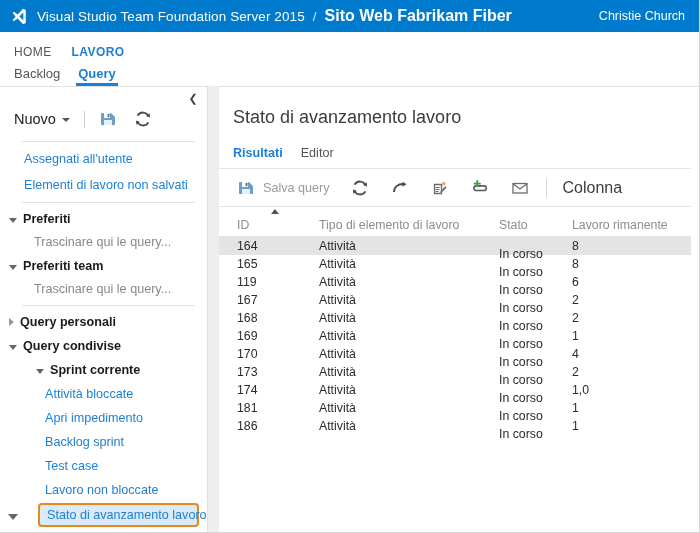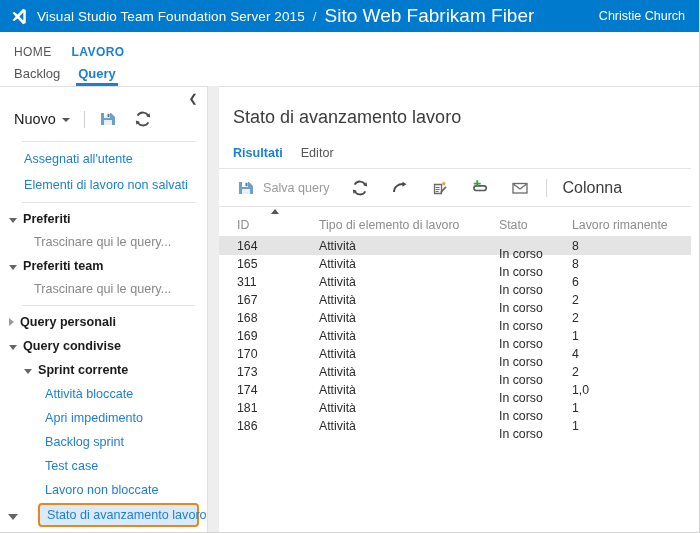--- a/index.html
+++ b/index.html
@@ -38,22 +38,22 @@
     color: #ffffff;
     letter-spacing: .1px;
     white-space: nowrap;
   }
   .brand-sep {
     font-size: 13.5px;
     margin: 0 8px;
     color: #cfe8fa;
   }
   .project {
-    font-size: 19px;
-    font-weight: normal;
+    font-size: 16px;
+    font-weight: bold;
     color: #ffffff;
     white-space: nowrap;
   }
   .topbar-spacer { flex: 1 1 auto; }
   .user-name {
     font-size: 12.5px;
     color: #ffffff;
     white-space: nowrap;
   }
 
@@ -188,21 +188,21 @@
     display: flex;
     align-items: center;
     gap: 6px;
     font-size: 12.6px;
     font-weight: bold;
     color: #1b1b1b;
     padding: 5px 0 5px 9px;
     cursor: pointer;
     white-space: nowrap;
   }
-  .sb-group.lvl2 { padding-left: 24px; }
+  .sb-group.lvl2 { padding-left: 36px; }
   .tri-open {
     width: 0; height: 0;
     border-left: 4px solid transparent;
     border-right: 4px solid transparent;
     border-top: 5px solid #666;
     flex: 0 0 auto;
     margin-top: 2px;
   }
   .tri-closed {
     width: 0; height: 0;
@@ -540,21 +540,21 @@
         </div>
         <div class="grid-row">
           <span class="cell c-exp"></span>
           <span class="cell c-id">165</span>
           <span class="cell c-type">Attività</span>
           <span class="cell c-sta">In corso</span>
           <span class="cell c-rem">8</span>
         </div>
         <div class="grid-row">
           <span class="cell c-exp"></span>
-          <span class="cell c-id">311</span>
+          <span class="cell c-id">119</span>
           <span class="cell c-type">Attività</span>
           <span class="cell c-sta">In corso</span>
           <span class="cell c-rem">6</span>
         </div>
         <div class="grid-row">
           <span class="cell c-exp"></span>
           <span class="cell c-id">167</span>
           <span class="cell c-type">Attività</span>
           <span class="cell c-sta">In corso</span>
           <span class="cell c-rem">2</span>

